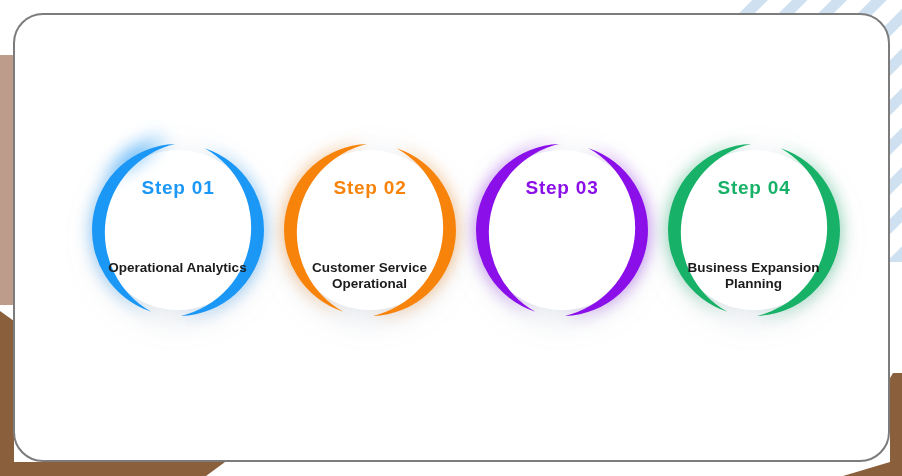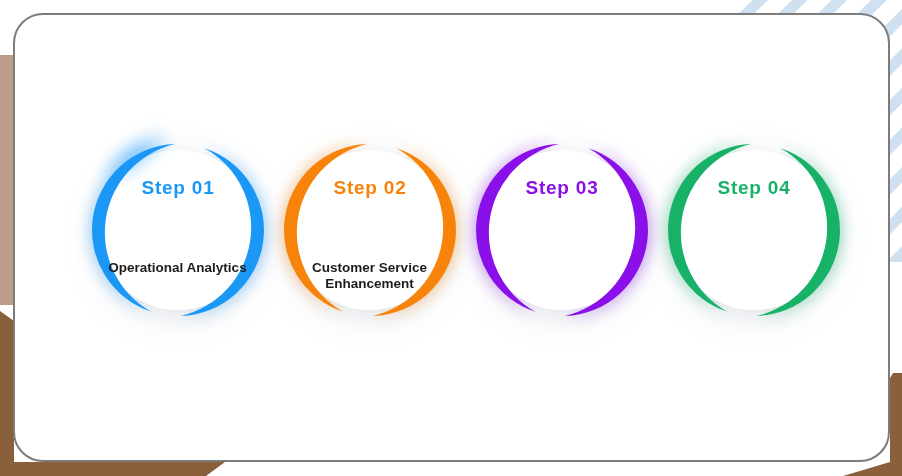--- a/index.html
+++ b/index.html
@@ -79,21 +79,21 @@
             <path d="M 73.07 3.31 A 86 86 0 0 0 73.07 172.69 A 90.8 90.8 0 0 1 73.07 3.31 Z" fill="#F8830A"></path>
             <path d="M 102.93 3.31 A 86 86 0 0 1 102.93 172.69 A 90.8 90.8 0 0 0 102.93 3.31 Z" fill="#F8830A"></path>
           </g>
           <circle class="disc" cx="88" cy="88" r="80"></circle>
           <g transform="rotate(8 88 88)">
             <path d="M 73.07 3.31 A 86 86 0 0 0 73.07 172.69 A 90.8 90.8 0 0 1 73.07 3.31 Z" fill="#F8830A"></path>
             <path d="M 102.93 3.31 A 86 86 0 0 1 102.93 172.69 A 90.8 90.8 0 0 0 102.93 3.31 Z" fill="#F8830A"></path>
           </g>
           <text class="step-title" x="88" y="52" fill="#F8830A">Step 02</text>
         </svg>
-        <div class="subtitle">Customer Service Enhancement</div>
+        <div class="subtitle">Customer Service Operational</div>
       </div>
 
       <div class="step">
         <svg width="176" height="176" viewBox="0 0 176 176">
           <g class="glow" transform="rotate(8 88 88)">
             <path d="M 73.07 3.31 A 86 86 0 0 0 73.07 172.69 A 90.8 90.8 0 0 1 73.07 3.31 Z" fill="#8A0FE8"></path>
             <path d="M 102.93 3.31 A 86 86 0 0 1 102.93 172.69 A 90.8 90.8 0 0 0 102.93 3.31 Z" fill="#8A0FE8"></path>
           </g>
           <circle class="disc" cx="88" cy="88" r="80"></circle>
           <g transform="rotate(8 88 88)">
@@ -110,17 +110,18 @@
             <path d="M 73.07 3.31 A 86 86 0 0 0 73.07 172.69 A 90.8 90.8 0 0 1 73.07 3.31 Z" fill="#17B268"></path>
             <path d="M 102.93 3.31 A 86 86 0 0 1 102.93 172.69 A 90.8 90.8 0 0 0 102.93 3.31 Z" fill="#17B268"></path>
           </g>
           <circle class="disc" cx="88" cy="88" r="80"></circle>
           <g transform="rotate(8 88 88)">
             <path d="M 73.07 3.31 A 86 86 0 0 0 73.07 172.69 A 90.8 90.8 0 0 1 73.07 3.31 Z" fill="#17B268"></path>
             <path d="M 102.93 3.31 A 86 86 0 0 1 102.93 172.69 A 90.8 90.8 0 0 0 102.93 3.31 Z" fill="#17B268"></path>
           </g>
           <text class="step-title" x="88" y="52" fill="#17B268">Step 04</text>
         </svg>
+        <div class="subtitle">Business Expansion Planning</div>
       </div>
 
     </div>
   </div>
 </div>
 
 </body></html>

